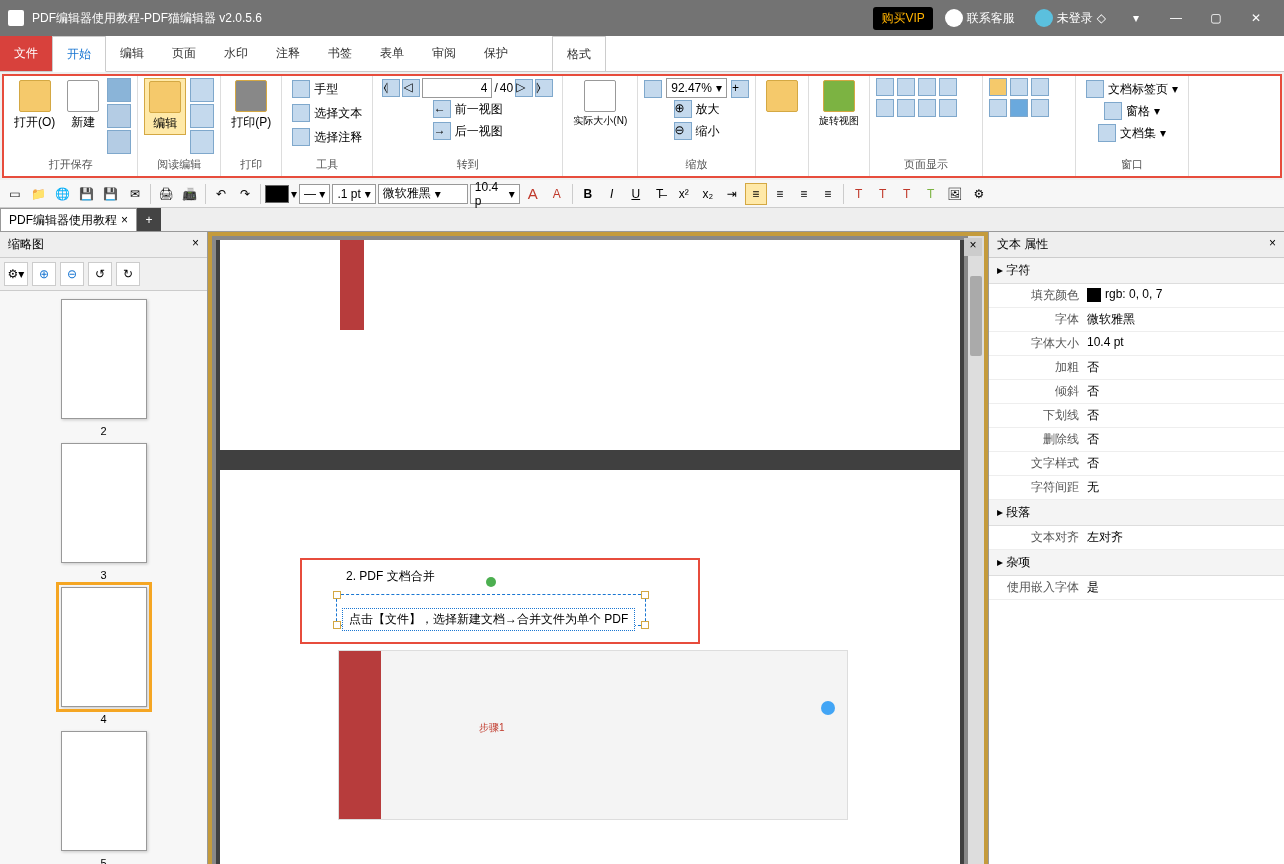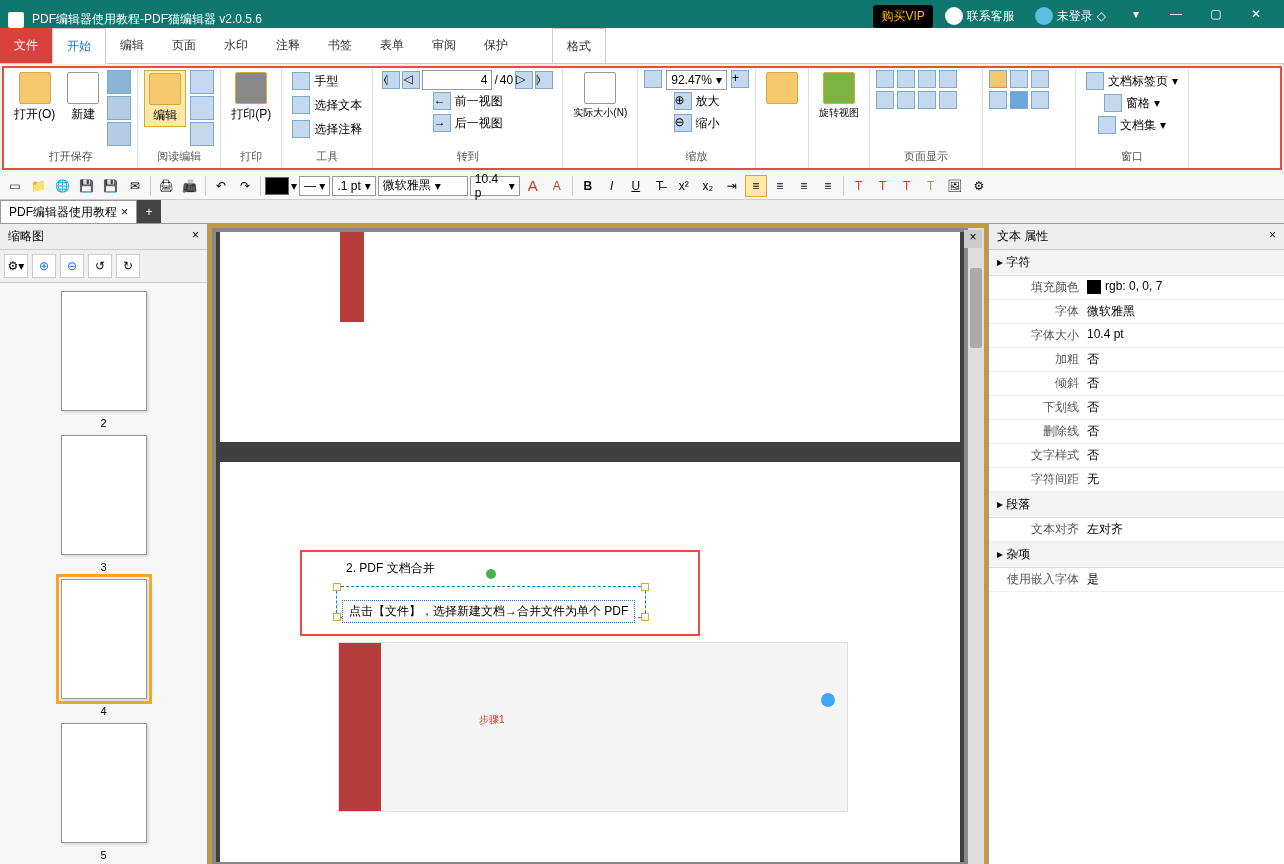--- a/index.html
+++ b/index.html
@@ -1,17 +1,17 @@
 <!DOCTYPE html>
 <html><head>
 <meta charset="utf-8">
 <style>
 *{box-sizing:border-box;margin:0;padding:0;font-family:"Microsoft YaHei",sans-serif;font-size:12px}
 body{background:#f0f0f0;overflow:hidden}
-.titlebar{background:#0f766e;height:28px;display:flex;align-items:flex-end;color:#fff;padding:0 8px}
+.titlebar{background:#737373;height:36px;display:flex;align-items:center;color:#fff;padding:0 8px}
 .titlebar .appicon{width:16px;height:16px;background:#fff;border-radius:2px;margin-right:8px}
 .titlebar .title{flex:1}
 .titlebar .tbtn{padding:3px 8px;margin:0 2px;cursor:pointer;display:flex;align-items:center;gap:4px}
 .vipbtn{background:#000;color:#ffb300;border-radius:3px;padding:2px 10px}
 .avatar{width:18px;height:18px;border-radius:50%;background:#fff}
 .winbtn{width:40px;height:28px;display:flex;align-items:center;justify-content:center;cursor:pointer}
 .menubar{background:#fff;height:36px;display:flex;align-items:stretch;border-bottom:1px solid #ccc}
 .menutab{padding:0 14px;display:flex;align-items:center;cursor:pointer;color:#333}
 .menutab.file{background:#d8413c;color:#fff}
 .menutab.active{color:#1976d2;border:1px solid #ccc;border-bottom:1px solid #fff;background:#fff;margin-bottom:-1px}
@@ -184,21 +184,21 @@
       </div>
     <div class="rlabel">转到</div>
   </div>
   <div class="rgroup">
     <div class="rbigbtn">
         <div class="ricon" style="background:#fff;border:1px solid #999"></div>
         <span style="font-size:10px">实际大小(N)</span>
       </div>
   </div>
   <div class="rgroup">
-    <div class="rrow" style="align-items:flex-start">
+    <div class="rrow" style="align-items:flex-end">
         <span class="rsmicon"></span>
         <div class="fcombo"><span>92.47%</span> ▾</div>
         <span class="rsmicon">+</span>
       </div>
     <div class="rsmbtn">
         <span class="rsmicon">⊕</span>
         <span>放大</span>
       </div>
     <div class="rsmbtn">
         <span class="rsmicon">⊖</span>

